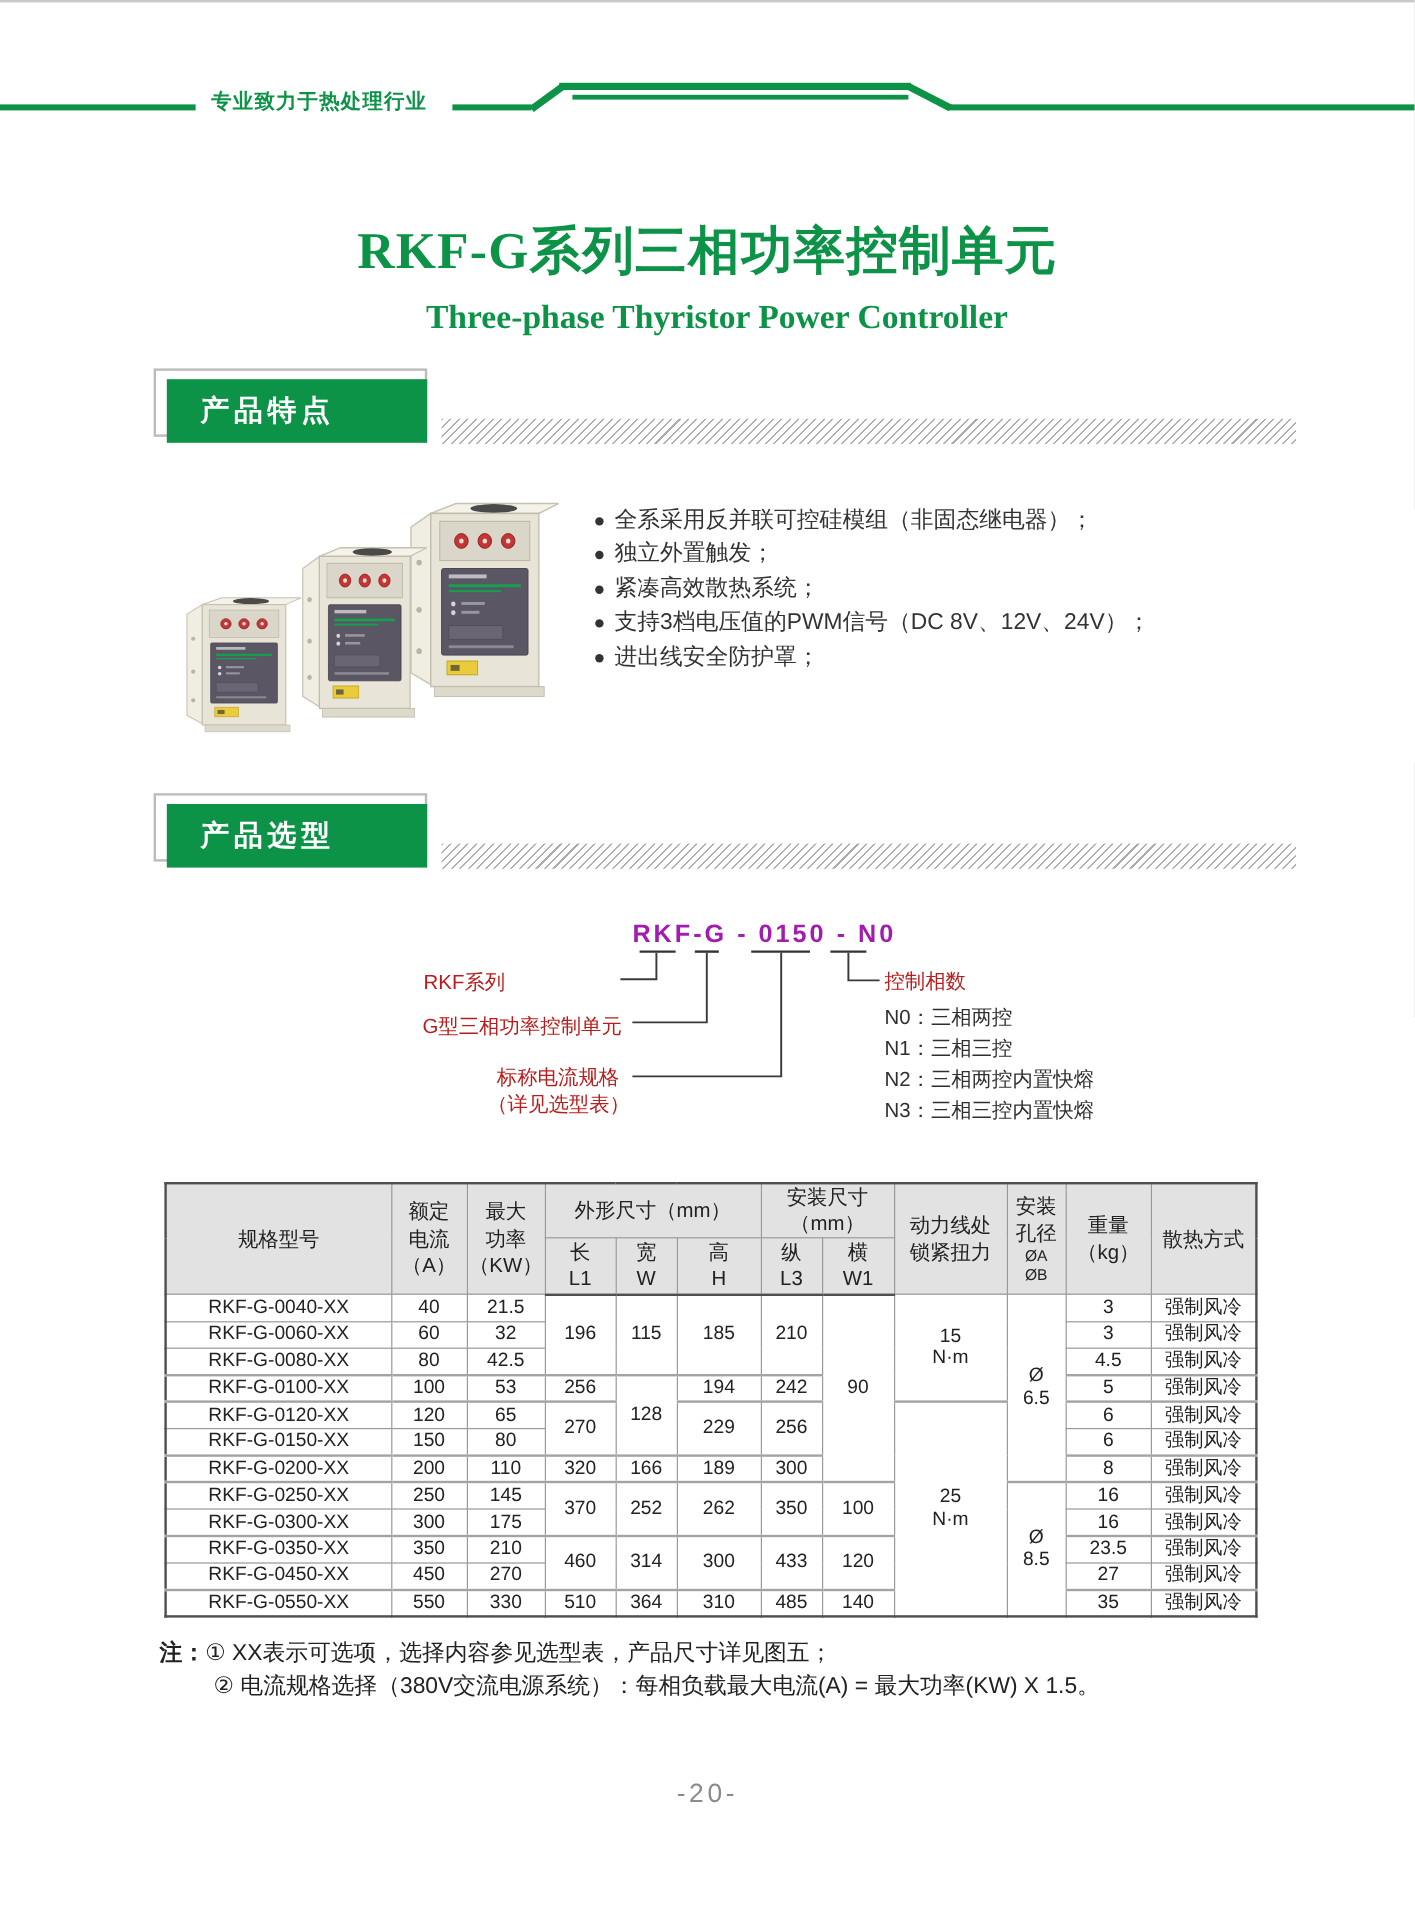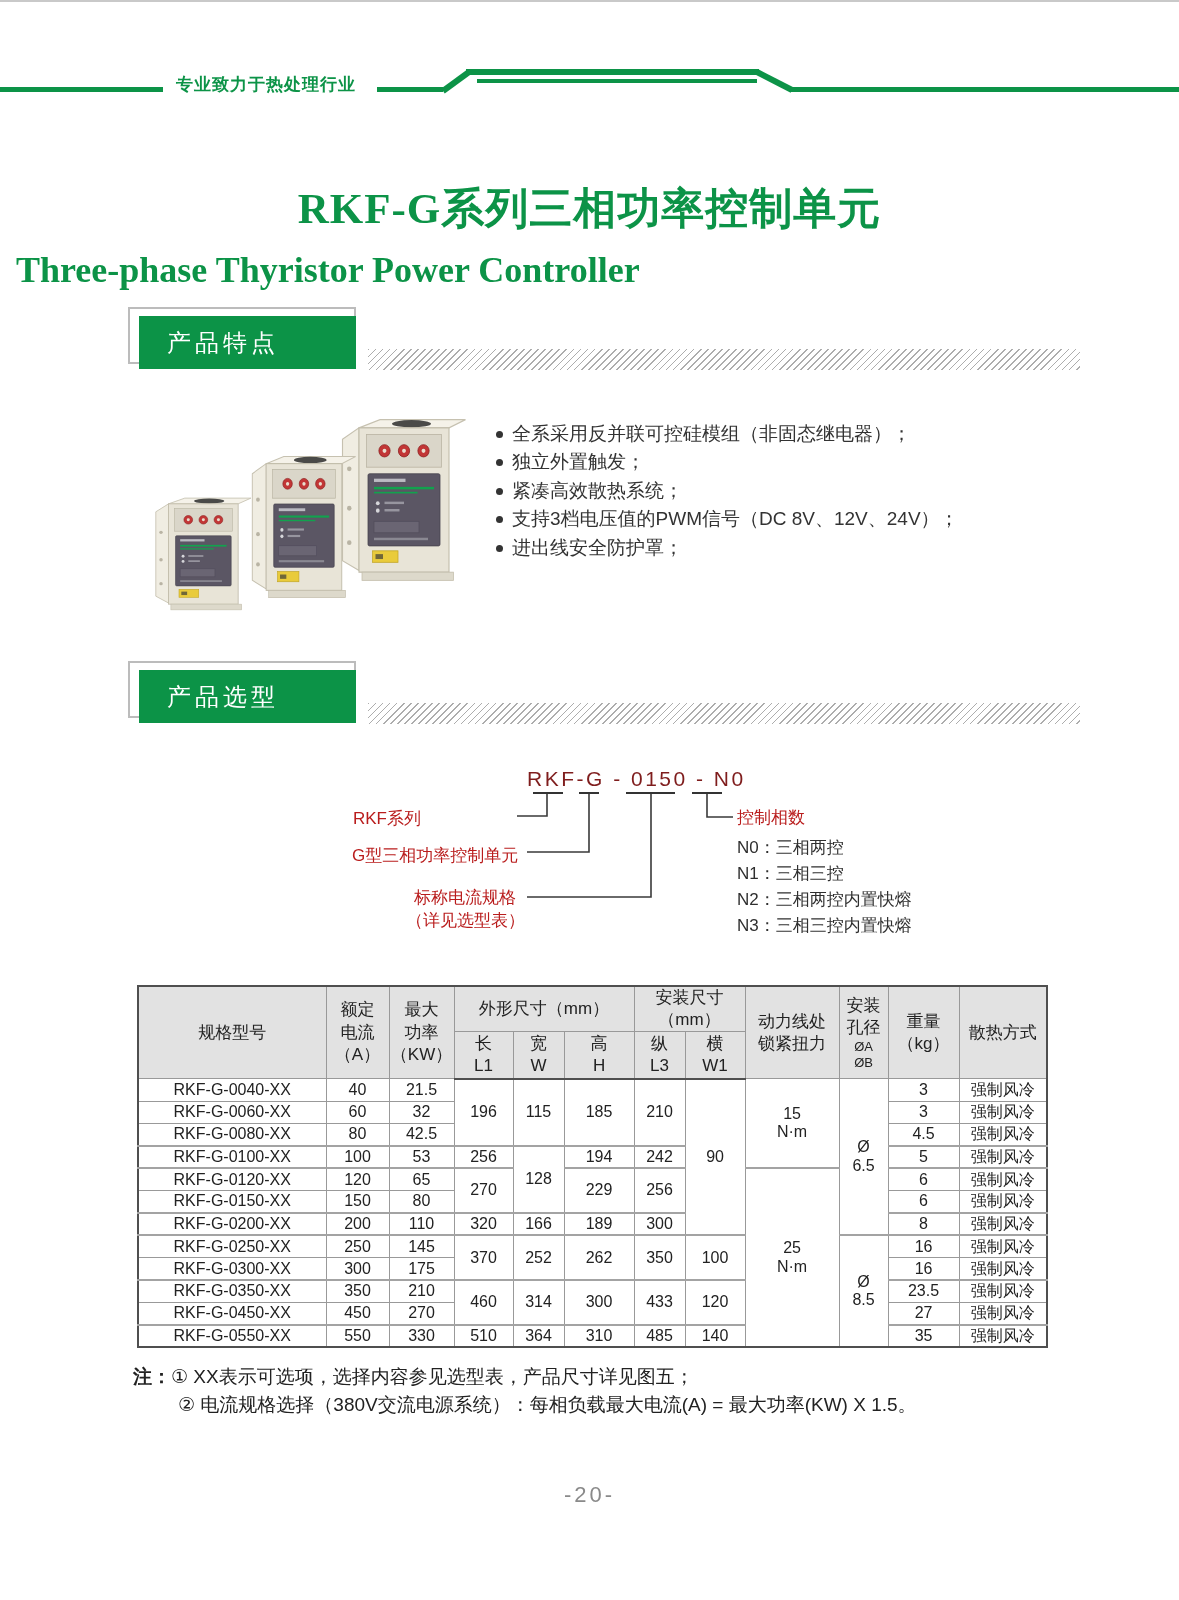--- a/index.html
+++ b/index.html
@@ -7,42 +7,42 @@
   body{background:#999;font-family:"Liberation Sans","DejaVu Sans",sans-serif;}
   .page{position:relative;width:1179px;height:1600px;background:#fff;margin:0 auto;overflow:hidden;}
   .topline{position:absolute;left:0;top:0;width:100%;height:2px;background:#c9c9c9;}
 
   
   .deco{position:absolute;left:0;top:60px;width:1179px;height:46px;}
   .tagline{position:absolute;left:176px;top:73px;font-size:17px;font-weight:bold;color:var(--green);letter-spacing:1px;}
 
   .title{position:absolute;left:0;right:0;top:180px;text-align:center;font-family:"Liberation Serif","DejaVu Serif",serif;
          font-size:43px;font-weight:bold;color:var(--green);letter-spacing:1px;}
-  .subtitle{position:absolute;left:16px;right:0;top:249px;font-family:"Liberation Serif","DejaVu Serif",serif;
-         font-size:36px;font-weight:bold;color:var(--green);}
+  .subtitle{position:absolute;left:16px;right:0;top:249px;text-align:center;font-family:"Liberation Serif","DejaVu Serif",serif;
+         font-size:28px;font-weight:bold;color:var(--green);}
 
   
   .section{position:absolute;left:128px;width:960px;height:66px;}
   .ghost{position:absolute;left:0;top:0;width:228px;height:57px;border:2px solid #bcbcbc;background:#fff;}
   .greenbox{position:absolute;left:11px;top:9px;width:217px;height:53px;background:var(--green);}
-  .greenbox span{display:block;line-height:53px;padding-left:28px;color:#fff;font-size:24px;font-weight:normal;letter-spacing:4px;}
+  .greenbox span{display:block;line-height:53px;padding-left:28px;color:#fff;font-size:24px;font-weight:bold;letter-spacing:4px;}
   .hatch{position:absolute;left:240px;top:42px;width:712px;height:21px;
          background:repeating-linear-gradient(135deg,#adadad 0 1.2px,transparent 1.2px 5px);}
 
   
   .photo{position:absolute;left:145px;top:415px;width:330px;height:200px;}
 
   
   .features{position:absolute;left:494px;top:420px;width:600px;list-style:none;}
   .features li{position:relative;font-size:19px;color:#333;line-height:28.4px;padding-left:18px;}
   .features li::before{content:"";position:absolute;left:2px;top:11px;width:7px;height:7px;border-radius:50%;background:#333;}
 
   
   .overlay{position:absolute;left:0;top:0;width:1179px;height:1600px;pointer-events:none;}
-  .model{position:absolute;left:527px;top:767px;font-size:21px;color:#7f1d1d;letter-spacing:2.5px;font-weight:400;}
+  .model{position:absolute;left:527px;top:767px;font-size:21px;color:#a21caf;letter-spacing:2.5px;font-weight:700;}
   .dlabel{position:absolute;font-size:17px;color:#b91c1c;text-align:right;}
   .options{position:absolute;left:737px;top:835px;font-size:17px;color:#2f2f2f;line-height:26px;}
 
   
   .table-title{position:absolute;left:133px;top:922px;font-size:29px;font-weight:bold;color:#141414;letter-spacing:1px;}
   table.sel{position:absolute;left:137px;top:985px;width:909px;border-collapse:collapse;table-layout:fixed;
             border:2px solid #4f4f4f;}
   table.sel th,table.sel td{border:1px solid #999;text-align:center;vertical-align:middle;
             white-space:pre-line;padding:0;color:#222;}
   table.sel thead th{background:#e2e2e2;font-weight:normal;font-size:17px;line-height:1.3;}

